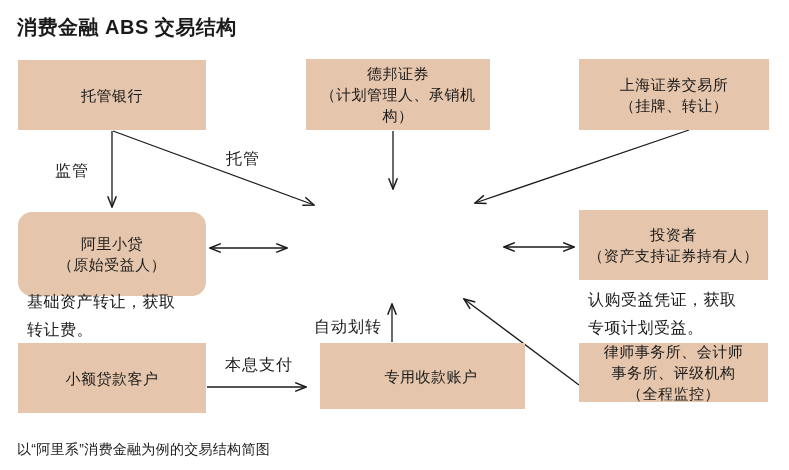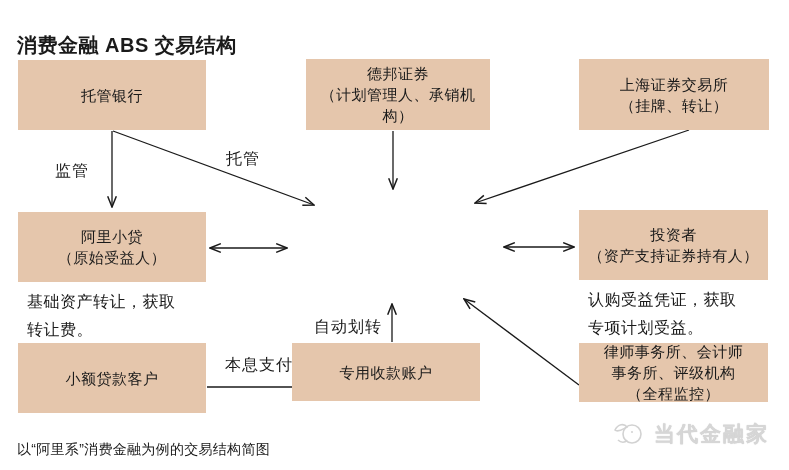--- a/index.html
+++ b/index.html
@@ -2,21 +2,21 @@
 <html><head>
 <meta charset="utf-8">
 <style>
   html,body{margin:0;padding:0;background:#fff;}
   #stage{
     position:relative;width:789px;height:470px;background:#ffffff;
     font-family:"Liberation Sans","DejaVu Sans",sans-serif;color:#1a1a1a;
     overflow:hidden;
   }
   .title{
-    position:absolute;left:17px;top:32px;font-size:20px;font-weight:bold;
+    position:absolute;left:17px;top:14px;font-size:20px;font-weight:bold;
     letter-spacing:.5px;white-space:pre;
   }
   .box{
     position:absolute;background:#e5c6ac;display:flex;flex-direction:column;
     justify-content:center;align-items:center;text-align:center;
     font-size:15px;line-height:21px;white-space:pre-line;letter-spacing:.5px;
   }
   .ellipse{
     position:absolute;left:296px;top:194px;width:201px;height:108px;
     background:#ddb99e;border-radius:50%;display:flex;flex-direction:column;
@@ -40,23 +40,23 @@
   }
   .watermark-text{
     font-size:21px;font-weight:bold;letter-spacing:2px;color:#d6d6d6;
     text-shadow:0 0 1px #c2c2c2;white-space:pre;
   }
   #arrows{position:absolute;left:0;top:0;pointer-events:none;}
   
   #box-custodian   {left:18px; top:60px; width:188px;height:70px;}
   #box-debang      {left:306px;top:59px; width:184px;height:71px;}
   #box-exchange    {left:579px;top:59px; width:190px;height:71px;}
-  #box-ali         {left:18px; top:212px;width:188px;height:70px;}
+  #box-ali         {left:18px; top:212px;width:188px;height:84px;border-radius:14px;}
   #box-customers   {left:18px; top:343px;width:188px;height:70px;}
-  #box-account     {left:292px;top:343px;width:188px;height:58px;}
+  #box-account     {left:320px;top:343px;width:188px;height:66px;padding-left:17px;}
   #box-investors   {left:579px;top:210px;width:189px;height:70px;}
   #box-intermed    {left:579px;top:343px;width:189px;height:59px;}
   #note-ali        {left:27px; top:288px;}
   #note-investors  {left:588px;top:286px;}
   #label-supervision{left:55px;top:161px;}
   #label-custody    {left:226px;top:149px;}
   #label-principal  {left:210px;top:355px;width:98px;text-align:center;}
   #label-autotrans  {left:314px;top:317px;}
 </style>
 </head>
@@ -106,25 +106,14 @@
   <div class="edge-label" id="label-principal">本息支付</div>
   <div class="edge-label" id="label-autotrans">自动划转</div>
 
   <div class="note" id="note-ali">基础资产转让，获取
 转让费。</div>
   <div class="note" id="note-investors">认购受益凭证，获取
 专项计划受益。</div>
 
   <div class="caption">以“阿里系”消费金融为例的交易结构简图</div>
 
-  <div class="watermark">
-    <svg width="34" height="28" viewBox="0 0 34 28" style="margin-right:8px;">
-      <g fill="none" stroke="#d2d2d2" stroke-width="1.6">
-        <circle cx="20" cy="14" r="9"></circle>
-        <path d="M3,10 C6,4 12,3 15,7 C11,9 6,13 3,10 Z"></path>
-        <path d="M6,20 C9,23 13,23 15,20"></path>
-        <circle cx="20" cy="12" r="1" fill="#d2d2d2" stroke="none"></circle>
-      </g>
-    </svg>
-    <span class="watermark-text">当代金融家</span>
-  </div>
 
 </div>
 
 </body></html>

